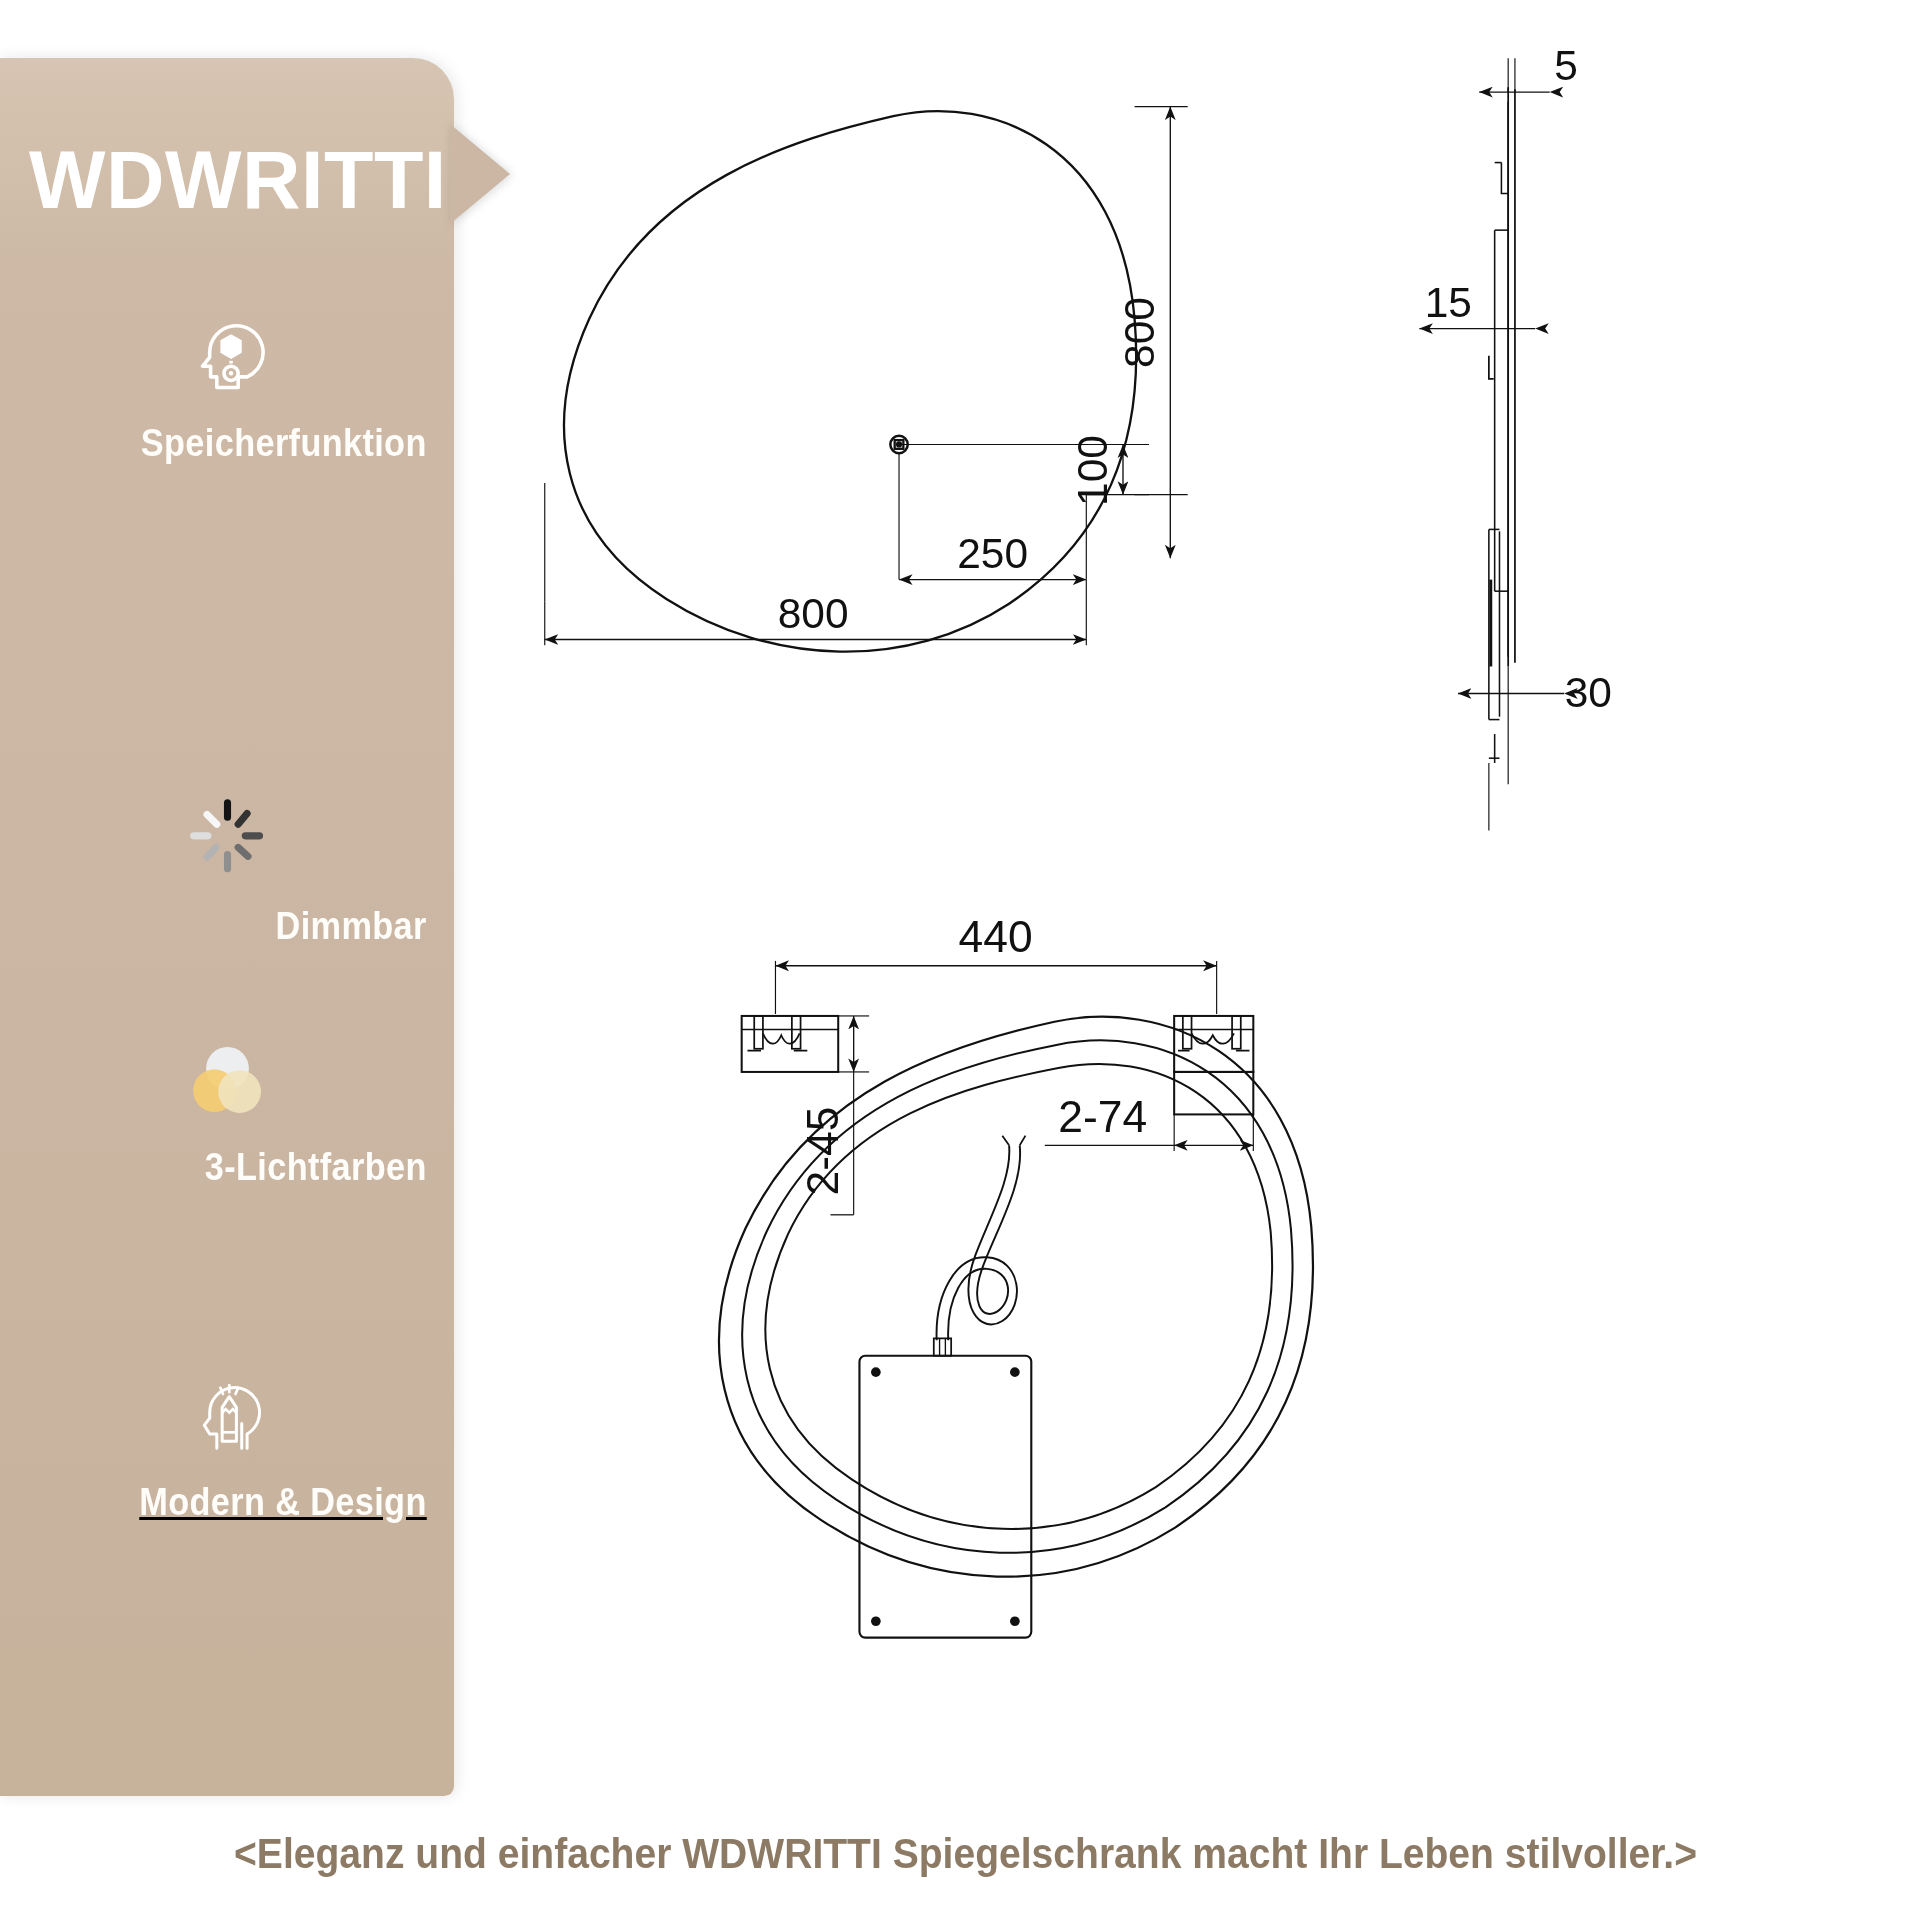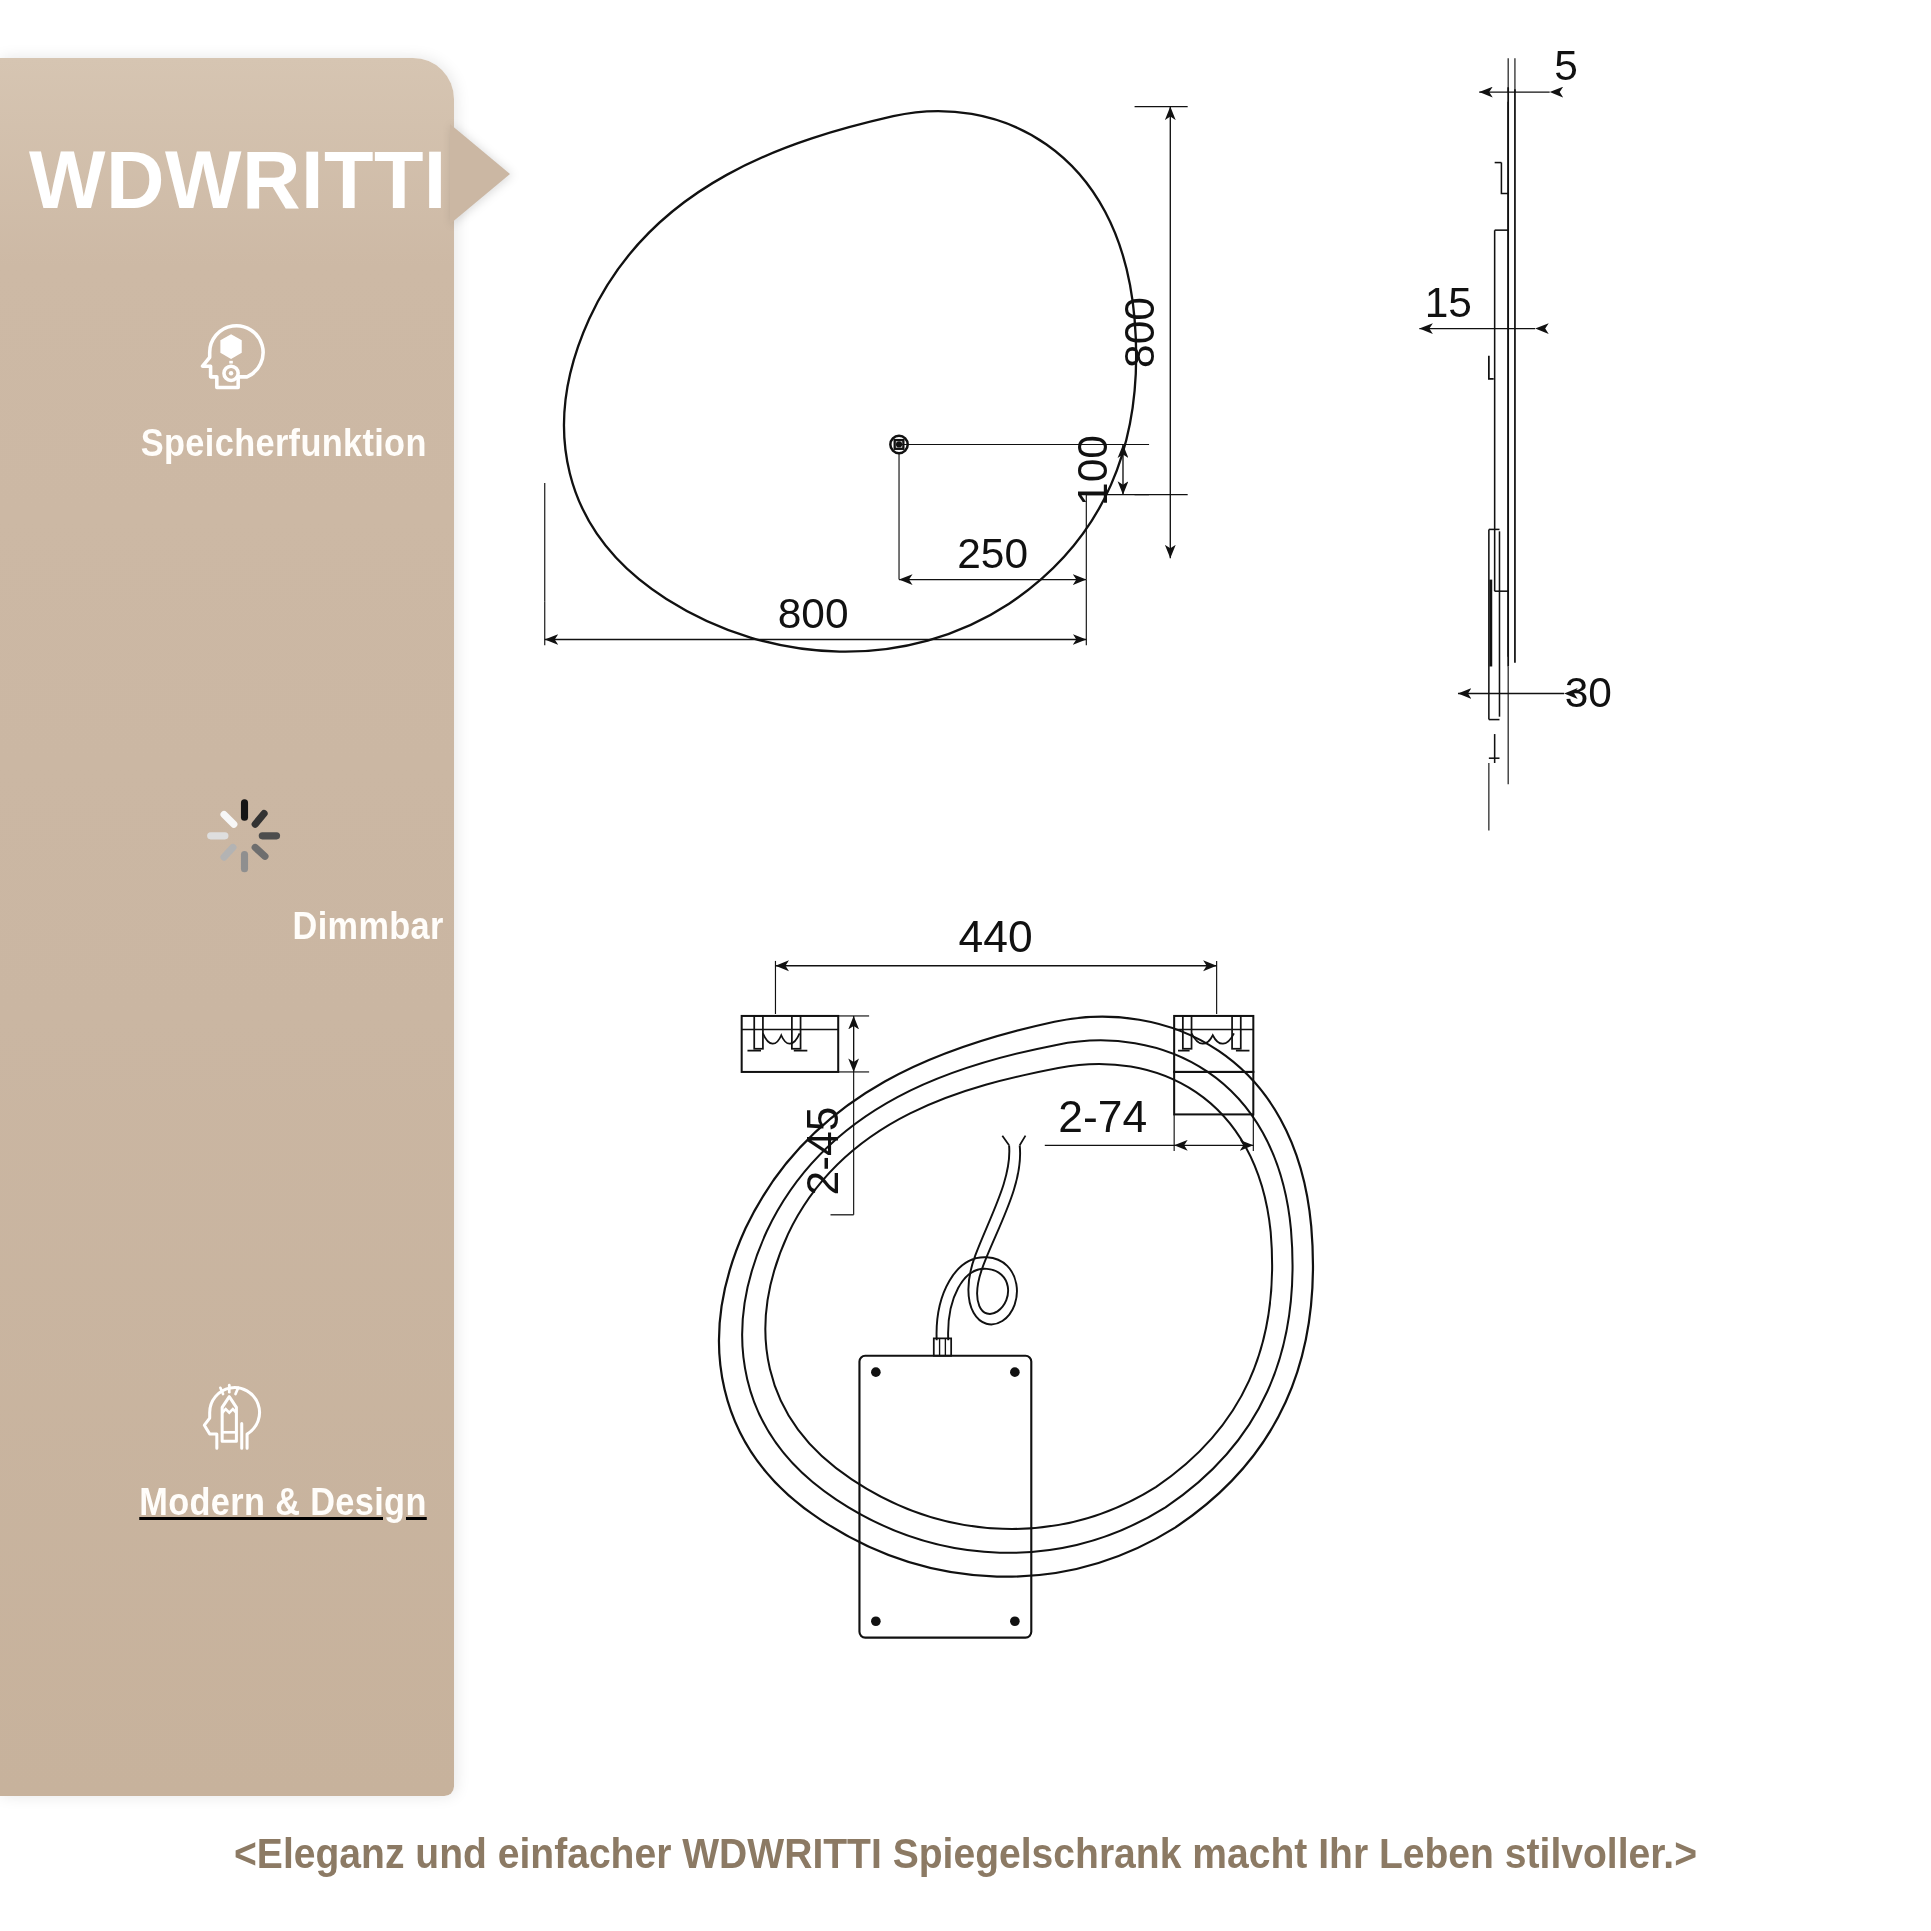--- a/index.html
+++ b/index.html
@@ -37,21 +37,21 @@
   }
 
   .feature{position:absolute;left:0;width:454px;text-align:right;}
   .feature .ficon{height:89px;display:flex;align-items:center;justify-content:center;}
   .feature .flabel{
     margin-top:21px;color:#fffdfa;font-size:39px;
     font-weight:bold;letter-spacing:0.4px;
     font-family:"Liberation Sans Narrow","Liberation Sans",sans-serif;
     transform:scaleX(0.88);
   }
-  .f0{top:253px;} .f1{top:494px;} .f2{top:736px;padding-left:17px;} .f3{top:977px;} .f4{top:1312px;text-decoration:underline;}
+  .f0{top:253px;} .f1{top:494px;} .f2{top:736px;} .f3{top:977px;} .f4{top:1312px;text-decoration:underline;}
 
   
   .tech{position:absolute;left:454px;top:0;width:1477px;height:1806px;}
   .tech svg{display:block;}
 
   
   .tagline{
     position:absolute;left:0;top:1830px;width:1931px;text-align:center;
     color:#8c7a64;font-size:42px;font-weight:bold;letter-spacing:0px;
     font-family:"Liberation Sans Narrow","Liberation Sans",sans-serif;
@@ -92,20 +92,30 @@
             <line x1="50" y1="84" x2="50" y2="68" stroke="#8f8f8f"></line>
             <line x1="27" y1="71" x2="37" y2="60" stroke="#b3b3b3"></line>
             <line x1="12" y1="47" x2="28" y2="47" stroke="#dedede"></line>
             <line x1="27" y1="23" x2="38" y2="34" stroke="#f7f7f7"></line>
           </g>
         </svg>
       </div>
       <div class="flabel">Dimmbar</div>
     </div>
 
+    <div class="feature f3">
+      <div class="ficon">
+        <svg width="93" height="93" viewBox="0 0 100 100">
+          <circle cx="50" cy="38" r="23" fill="#eef1f3" opacity="0.95"></circle>
+          <circle cx="36" cy="62" r="23" fill="#f5cd72" opacity="0.92"></circle>
+          <circle cx="63" cy="63" r="23" fill="#f1e3bd" opacity="0.92"></circle>
+        </svg>
+      </div>
+      <div class="flabel">3-Lichtfarben</div>
+    </div>
 
     <div class="feature f4">
       <div class="ficon">
         <svg width="89" height="89" viewBox="0 0 100 100">
           <path d="M66 88 L66 60 M38 88 L38 72 L30 72 L24 62 L30 54 L30 48
                    A28 28 0 1 1 72 72 L72 88" fill="none" stroke="#ffffff" stroke-width="3.4" stroke-linejoin="round" stroke-linecap="round"></path>
           <path d="M52 30 L60 42 L60 80 L44 80 L44 42 Z" fill="none" stroke="#ffffff" stroke-width="3.4" stroke-linejoin="round"></path>
           <path d="M44 48 L48 44 L52 48 L56 44 L60 48" fill="none" stroke="#ffffff" stroke-width="3"></path>
           <line x1="44" y1="70" x2="60" y2="70" stroke="#ffffff" stroke-width="3"></line>
           <g stroke="#ffffff" stroke-width="3" stroke-linecap="round">

